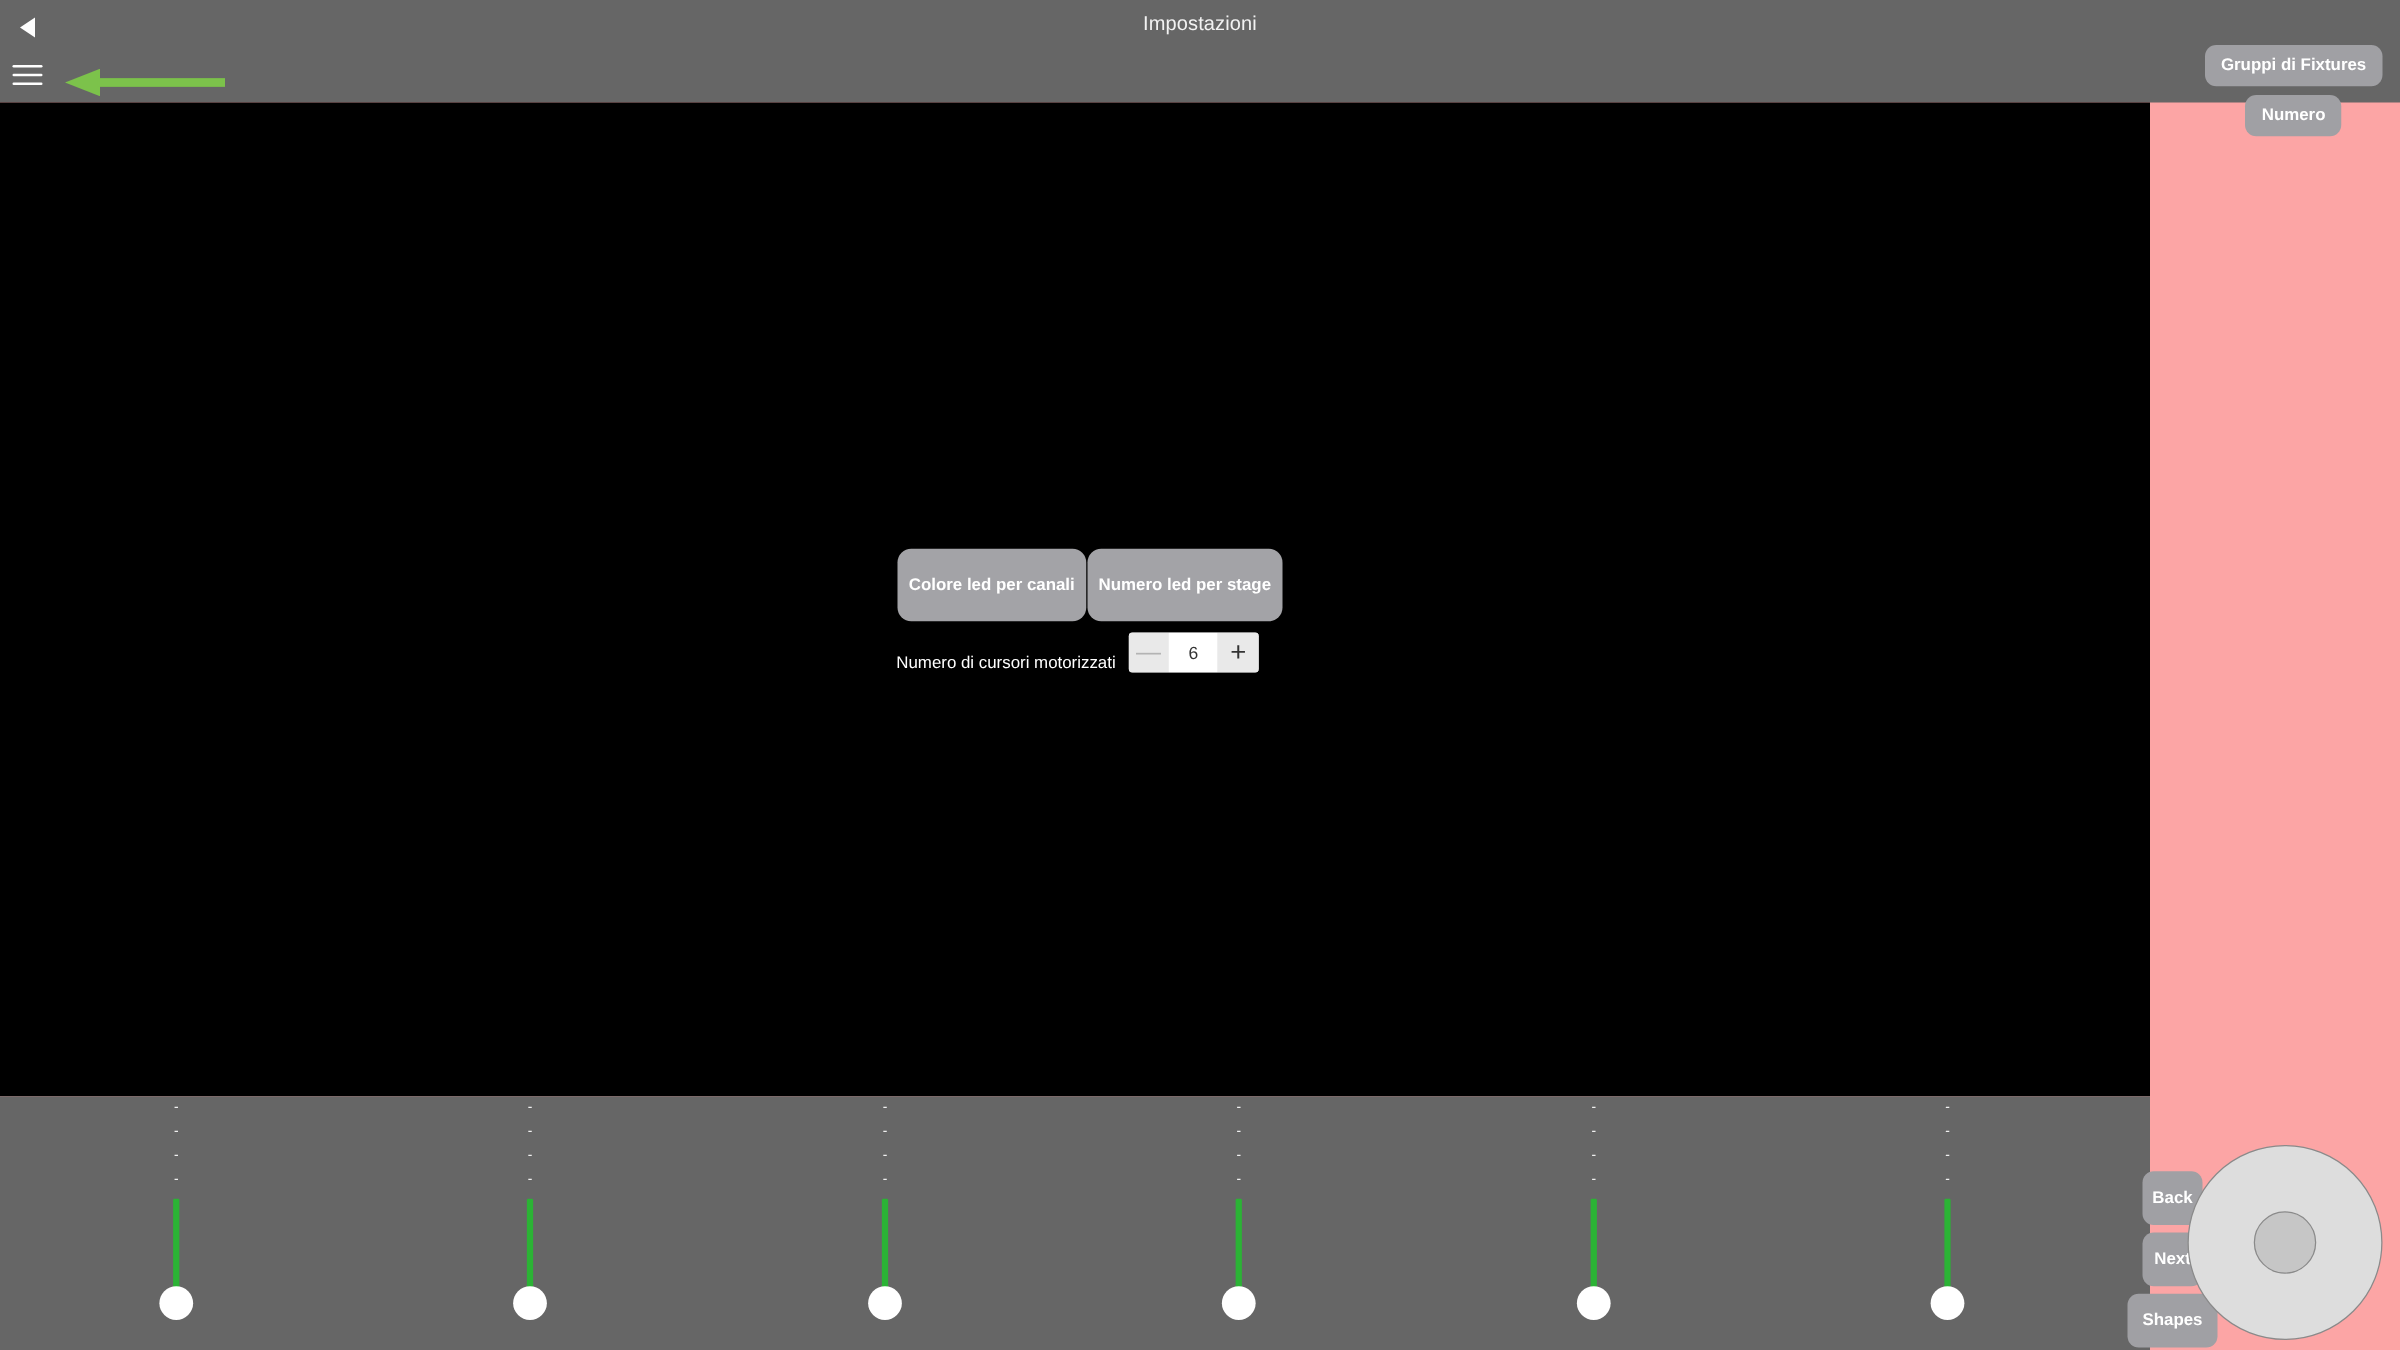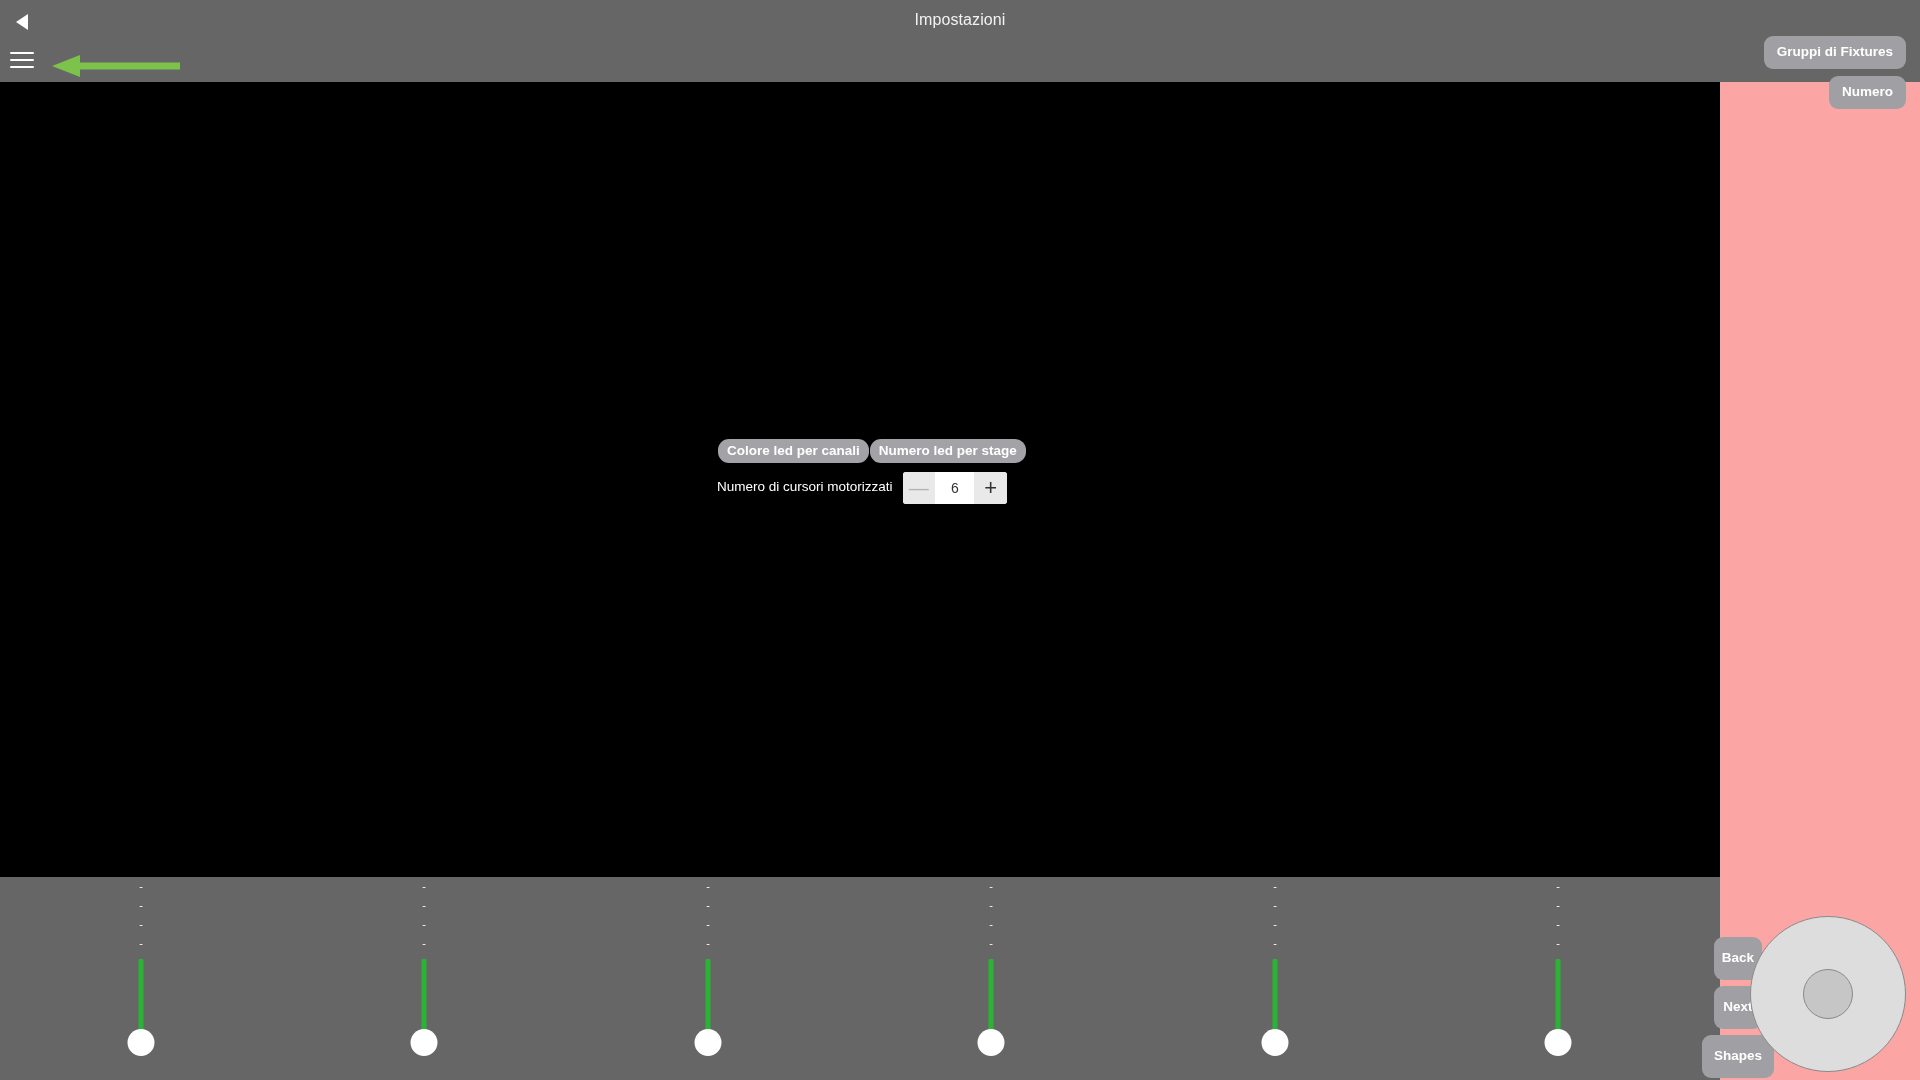--- a/index.html
+++ b/index.html
@@ -56,21 +56,21 @@
   
   .annot-arrow {
     position:absolute; left:52px; top:55px;
     width:128px; height:22px;
     pointer-events:none;
   }
 
   
   .tr-buttons {
     position:absolute; right:14px; top:36px;
-    display:flex; flex-direction:column; align-items:flex-end;
+    display:flex; flex-direction:column; align-items:center;
     gap:7px;
   }
   .pillbtn {
     background:#a0a0a4;
     color:#ffffff;
     font-size:13.5px;
     font-weight:bold;
     border:none; border-radius:9px;
     padding:9px 13px;
     cursor:pointer;
@@ -95,27 +95,27 @@
     display:flex; align-items:flex-start; gap:1px;
     margin-left:1px;
   }
   .ledbtn {
     background:#a3a3a7;
     color:#ffffff;
     font-size:13.5px;
     font-weight:bold;
     border:none;
     border-radius:11px;
-    padding:4px 9px;
+    padding:21px 9px;
     cursor:pointer;
     white-space:nowrap;
     line-height:1.15;
   }
   .cursor-row {
-    display:flex; align-items:center;
+    display:flex; align-items:flex-end;
     margin-top:9px;
   }
   .cursor-label {
     color:#ffffff;
     font-size:13.5px;
     font-weight:400;
     white-space:nowrap;
     margin-right:10px;
     line-height:1.1;
   }

